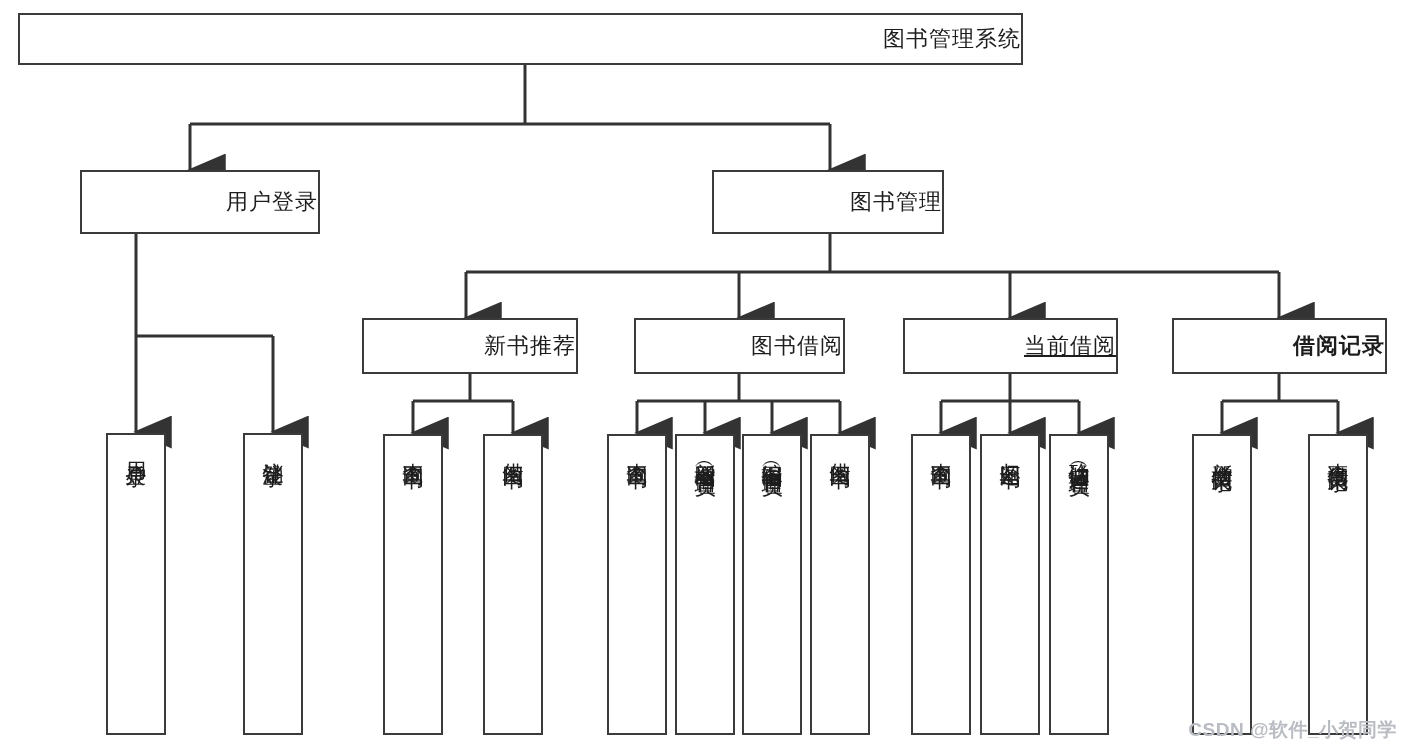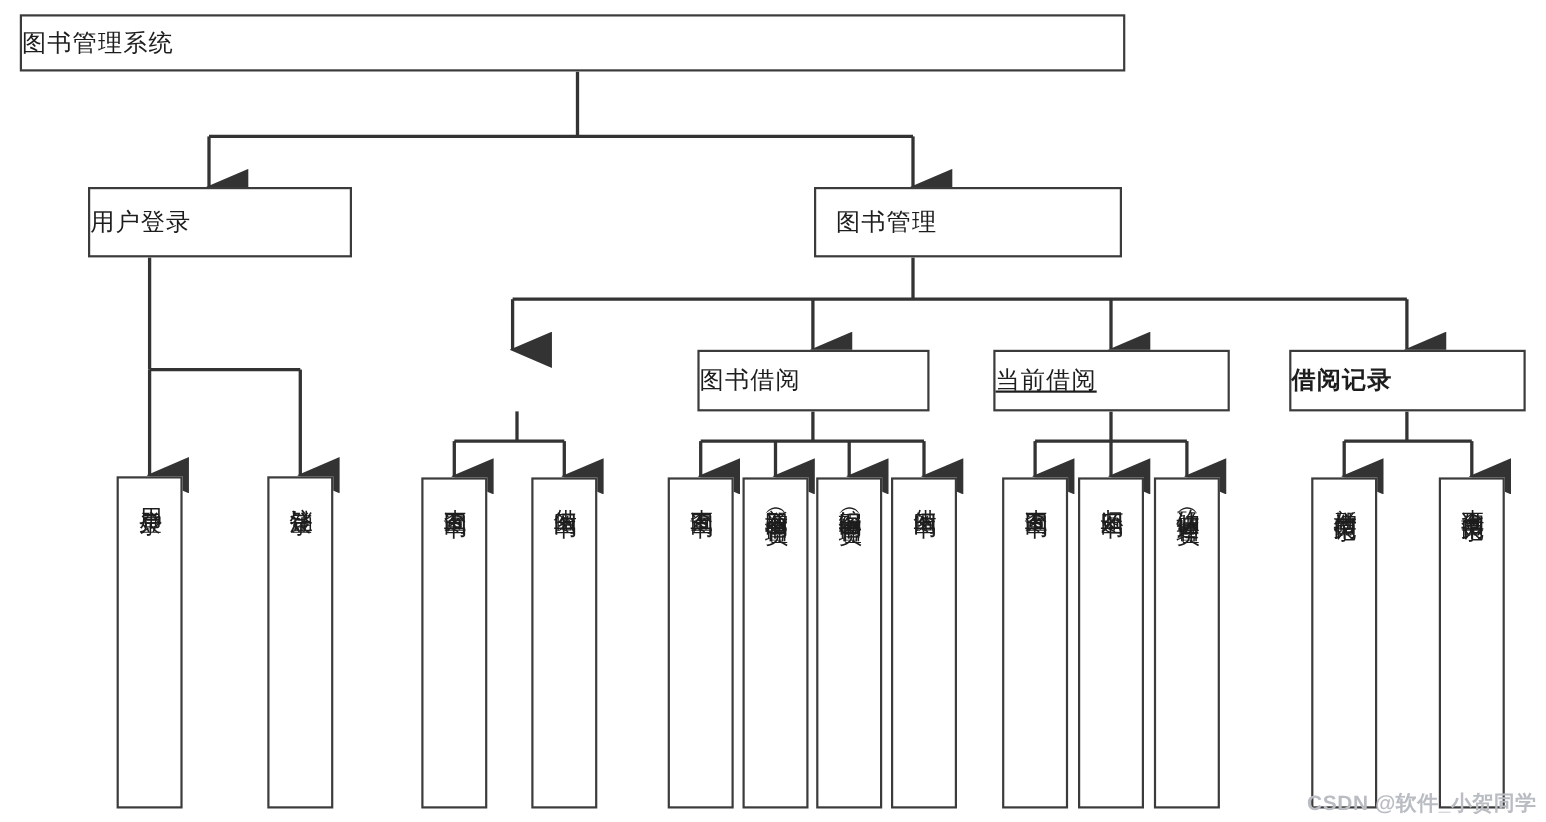--- a/index.html
+++ b/index.html
@@ -14,21 +14,21 @@
   #canvas{position:absolute;left:0;top:0;width:1405px;height:747px;}
   svg.edges{position:absolute;left:0;top:0;width:1405px;height:747px;}
 
   .node{
     position:absolute;
     box-sizing:border-box;
     background:#ffffff;
     border:2px solid #3b3b3b;
     display:flex;
     align-items:center;
-    justify-content:flex-start;
+    justify-content:flex-end;
     color:#1d1d1d;
   }
   .node.horiz{
     font-size:22px;
     line-height:1.2;
     letter-spacing:1px;
   }
   .node.vert{
     font-size:21px;
     letter-spacing:2px;
@@ -135,24 +135,27 @@
     </g>
   </svg>
 
   <div class="node horiz" style="left:18px;top:13px;width:1005px;height:52px;">
     <span>图书管理系统</span>
   </div>
 
   <div class="node horiz" style="left:80px;top:170px;width:240px;height:64px;">
     <span>用户登录</span>
   </div>
-  <div class="node horiz" style="left:740px;top:170px;width:280px;height:64px;padding-left:18px;">
+  <div class="node horiz" style="left:712px;top:170px;width:232px;height:64px;padding-left:18px;">
     <span>图书管理</span>
   </div>
 
+  <div class="node horiz" style="left:362px;top:318px;width:216px;height:56px;">
+    <span>新书推荐</span>
+  </div>
   <div class="node horiz" style="left:634px;top:318px;width:211px;height:56px;">
     <span>图书借阅</span>
   </div>
   <div class="node horiz" style="left:903px;top:318px;width:215px;height:56px;text-decoration:underline;">
     <span>当前借阅</span>
   </div>
   <div class="node horiz" style="left:1172px;top:318px;width:215px;height:56px;font-weight:bold;">
     <span>借阅记录</span>
   </div>
 

